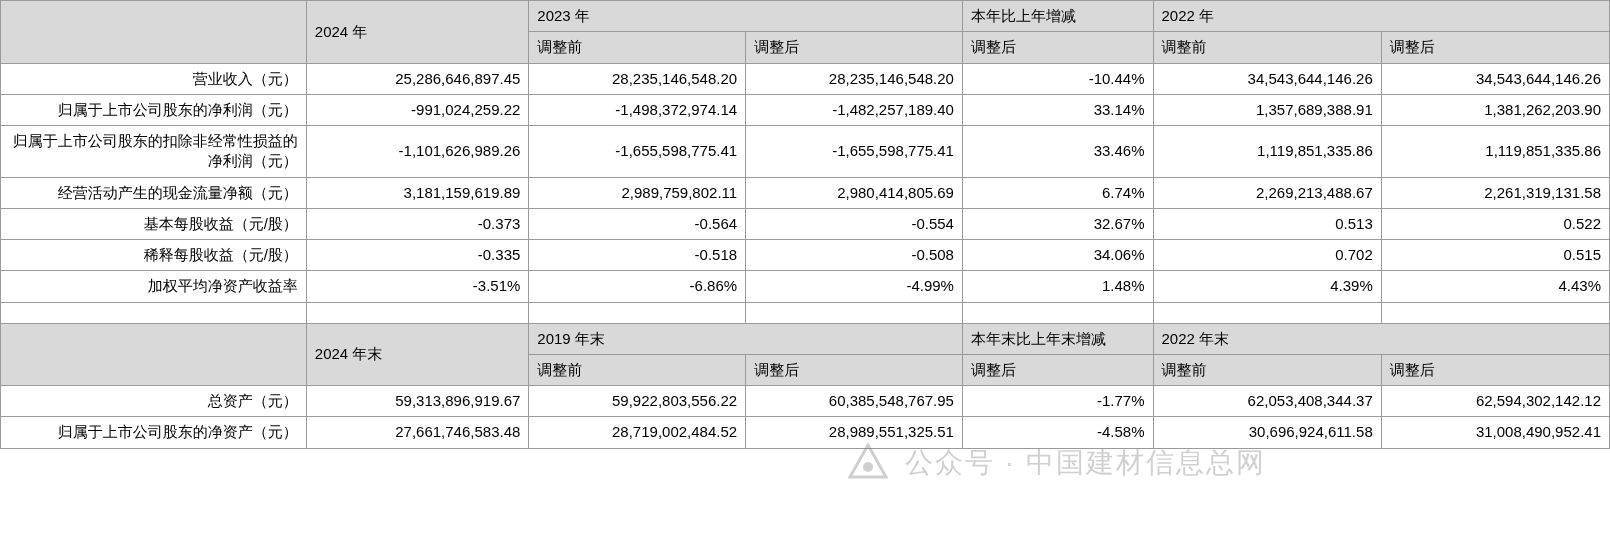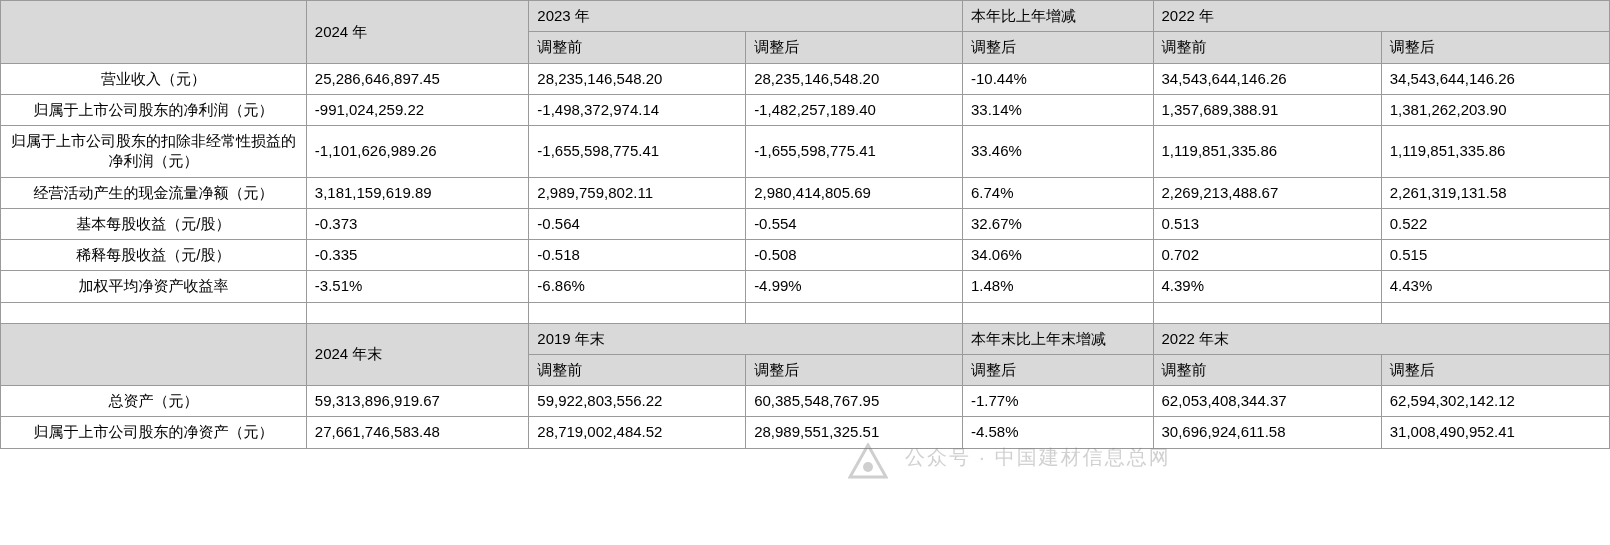--- a/index.html
+++ b/index.html
@@ -32,25 +32,25 @@
     font-weight: normal;
     vertical-align: middle;
     line-height: 1.35;
     background: #ffffff;
   }
   .hdr {
     background: #d9d9d9 !important;
     text-align: left;
   }
   .rowlabel {
-    text-align: center;
+    text-align: right;
     white-space: normal;
   }
   .num {
-    text-align: left;
+    text-align: right;
     white-space: nowrap;
   }
   .gap-row td {
     border-left: 1px solid #9a9a9a;
     border-right: 1px solid #9a9a9a;
     border-top: none;
     border-bottom: none;
     height: 10px;
     padding: 0;
     background: #ffffff;
@@ -60,21 +60,21 @@
     left: 0;
     top: 0;
     width: 1610px;
     height: 545px;
     pointer-events: none;
   }
   .wm-text {
     position: absolute;
     top: 444px;
     left: 905px;
-    font-size: 20px;
+    font-size: 28px;
     color: rgba(120,120,120,0.35);
     letter-spacing: 2px;
     white-space: nowrap;
     font-family: "Liberation Sans", sans-serif;
   }
   .wm-logo {
     position: absolute;
     top: 443px;
     left: 848px;
     width: 40px;

